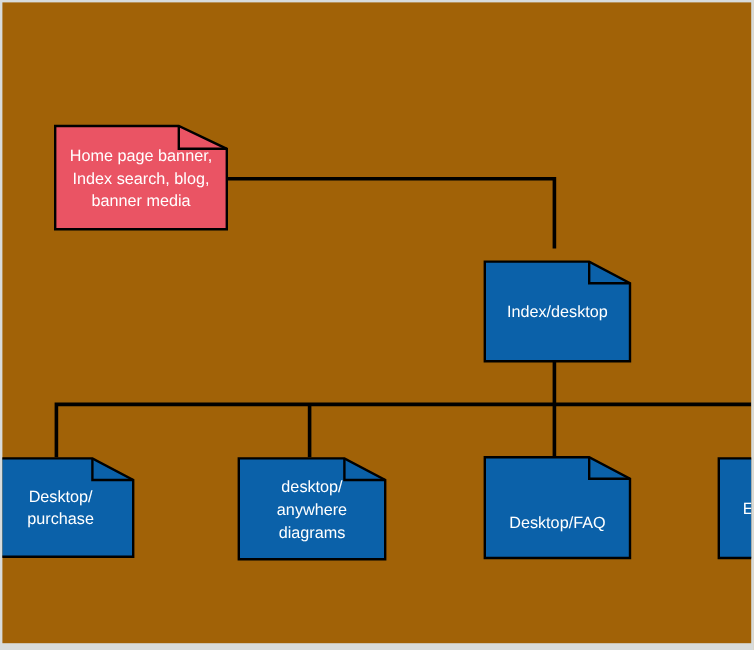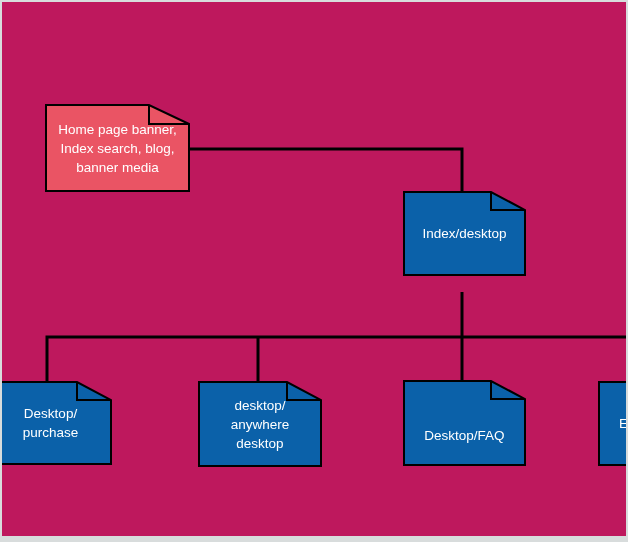--- a/index.html
+++ b/index.html
@@ -58,39 +58,39 @@
   }
   .node .label.align-left {
     align-items: flex-start;
     text-align: left;
   }
 </style>
 </head>
 <body>
 
 <div class="frame">
-  <div class="canvas" id="canvas" style="background: #be185d;">
+  <div class="canvas" id="canvas" style="background: #a16207;">
     <svg id="edges" width="624" height="534" viewBox="0 0 624 534">
         <polyline points="186,147 460,147 460,205" fill="none" stroke="#000000" stroke-width="3" stroke-linecap="butt" stroke-linejoin="miter"></polyline>
         <polyline points="460,290 460,378" fill="none" stroke="#000000" stroke-width="3" stroke-linecap="butt" stroke-linejoin="miter"></polyline>
         <polyline points="45,379 45,335 626,335" fill="none" stroke="#000000" stroke-width="3" stroke-linecap="butt" stroke-linejoin="miter"></polyline>
         <polyline points="256,335 256,379" fill="none" stroke="#000000" stroke-width="3" stroke-linecap="butt" stroke-linejoin="miter"></polyline>
       </svg>
   <div class="node" style="left: 43px; top: 102px; width: 145px; height: 88px;">
         <svg width="145" height="88" viewBox="0 0 145 88">
           <path d="M1 1 H104 L144 20 V87 H1 Z" fill="#ea5464" stroke="#000000" stroke-width="2" stroke-linejoin="miter"></path>
           <path d="M104 1 V20 H144" fill="none" stroke="#000000" stroke-width="2"></path>
         </svg>
         <div class="label" style="color: rgb(255, 255, 255);">
           <div>Home page banner,</div>
           <div>Index search, blog,</div>
           <div>banner media</div>
         </div>
       </div>
-      <div class="node" style="left: 401px; top: 189px; width: 123px; height: 85px;">
+      <div class="node" style="left: 401px; top: 215px; width: 123px; height: 85px;">
         <svg width="123" height="85" viewBox="0 0 123 85">
           <path d="M1 1 H88 L122 19 V84 H1 Z" fill="#0b61a9" stroke="#000000" stroke-width="2" stroke-linejoin="miter"></path>
           <path d="M88 1 V19 H122" fill="none" stroke="#000000" stroke-width="2"></path>
         </svg>
         <div class="label" style="color: rgb(255, 255, 255);">
           <div>Index/desktop</div>
         </div>
       </div>
       <div class="node" style="left: -13px; top: 379px; width: 123px; height: 84px;">
         <svg width="123" height="84" viewBox="0 0 123 84">
@@ -103,21 +103,21 @@
         </div>
       </div>
       <div class="node" style="left: 196px; top: 379px; width: 124px; height: 86px;">
         <svg width="124" height="86" viewBox="0 0 124 86">
           <path d="M1 1 H89 L123 19 V85 H1 Z" fill="#0b61a9" stroke="#000000" stroke-width="2" stroke-linejoin="miter"></path>
           <path d="M89 1 V19 H123" fill="none" stroke="#000000" stroke-width="2"></path>
         </svg>
         <div class="label" style="color: rgb(255, 255, 255);">
           <div>desktop/</div>
           <div>anywhere</div>
-          <div>desktop</div>
+          <div>diagrams</div>
         </div>
       </div>
       <div class="node" style="left: 401px; top: 378px; width: 123px; height: 111px;">
         <svg width="123" height="86" viewBox="0 0 123 86">
           <path d="M1 1 H88 L122 19 V85 H1 Z" fill="#0b61a9" stroke="#000000" stroke-width="2" stroke-linejoin="miter"></path>
           <path d="M88 1 V19 H122" fill="none" stroke="#000000" stroke-width="2"></path>
         </svg>
         <div class="label" style="color: rgb(255, 255, 255);">
           <div>Desktop/FAQ</div>
         </div>

